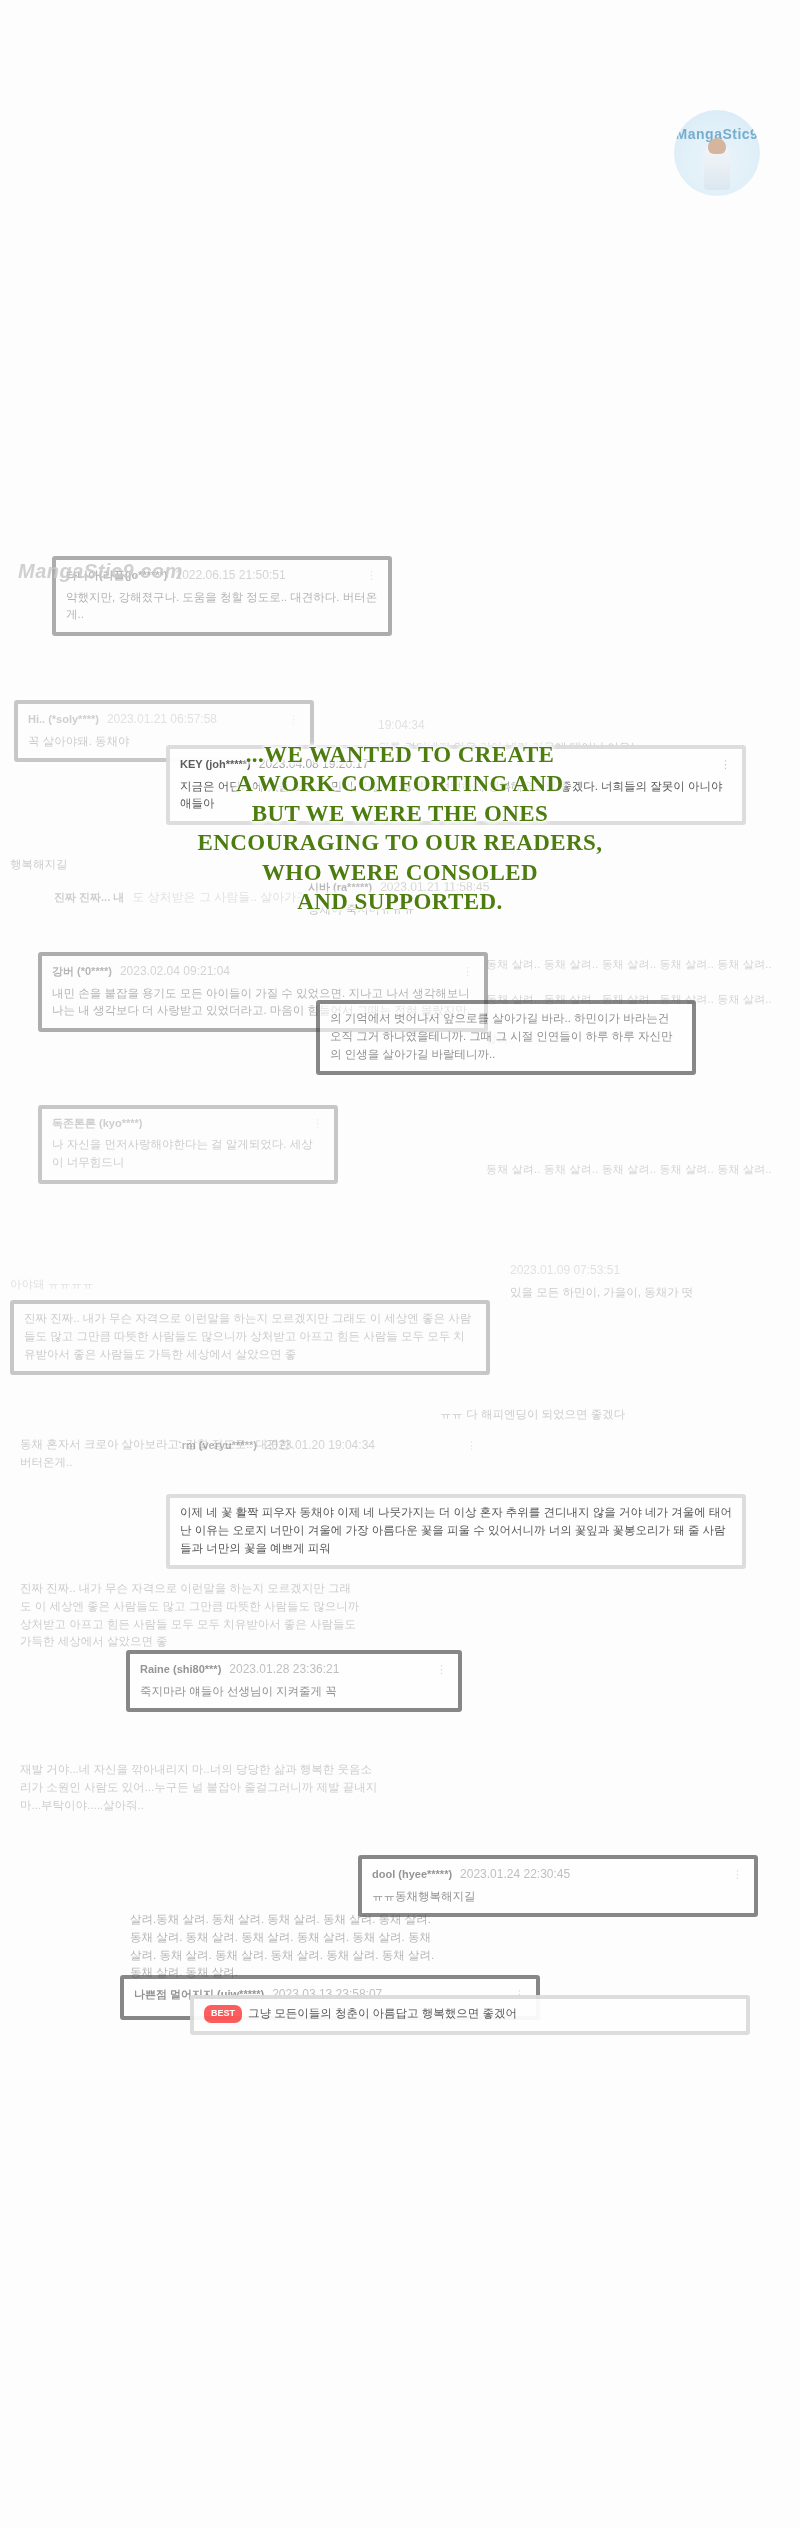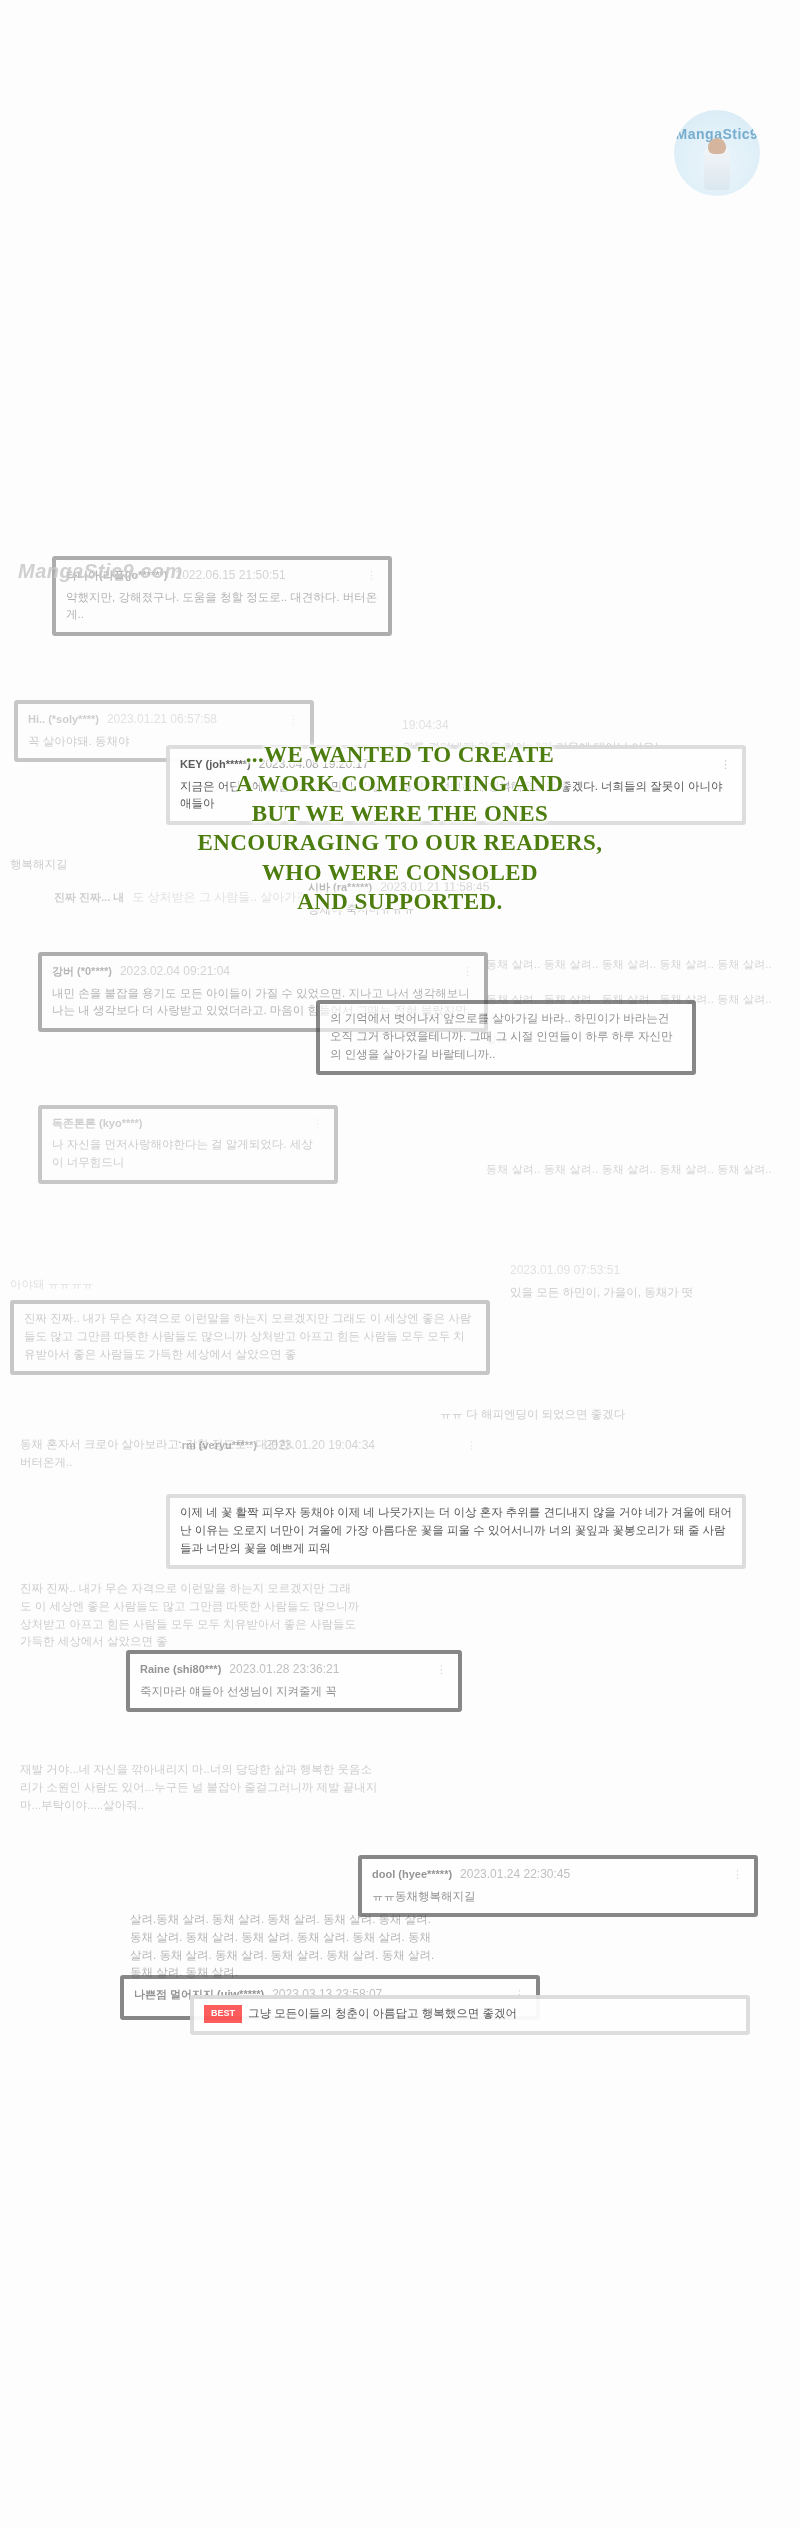--- a/index.html
+++ b/index.html
@@ -103,21 +103,21 @@
     font-size: 11.5px;
     color: #4c4c4c;
     word-break: break-all;
   }
   .best-tag {
     display: inline-block;
     background: #ff5555;
     color: #fff;
     font-size: 9px;
     font-weight: bold;
-    border-radius: 0;
+    border-radius: 7px;
     padding: 2px 7px;
     margin-right: 6px;
     vertical-align: middle;
   }
 
   
   .t1 { opacity: 0.16; filter: blur(0.4px); }
   .t2 { opacity: 0.28; filter: blur(0.3px); }
   .t3 { opacity: 0.42; }
   .t4 { opacity: 0.62; }
@@ -178,21 +178,21 @@
   <div class="cmt t3" style="left:52px; top:556px; width:340px;">
     <div class="hdr">
       <span class="nick">타니아(라플(jo******)</span>
       <span class="date">2022.06.15 21:50:51</span>
       <span class="dots">⋮</span>
     </div>
     <div class="body">약했지만, 강해졌구나. 도움을 청할 정도로.. 대견하다. 버터온게..</div>
   </div>
 
 
-  <div class="cmt t2" style="left:392px; top:710px; width:360px; border:none; background:transparent;">
+  <div class="cmt t2" style="left:368px; top:710px; width:360px; border:none; background:transparent;">
     <div class="hdr">
       <span class="date">19:04:34</span>
     </div>
     <div class="body">위를 견뎌내지 않을 거야 네가 겨울에 태어난 이유는</div>
   </div>
 
   <div class="cmt t2" style="left:14px; top:700px; width:300px;">
     <div class="hdr">
       <span class="nick">Hi.. (*soly****)</span>
       <span class="date">2023.01.21 06:57:58</span>

